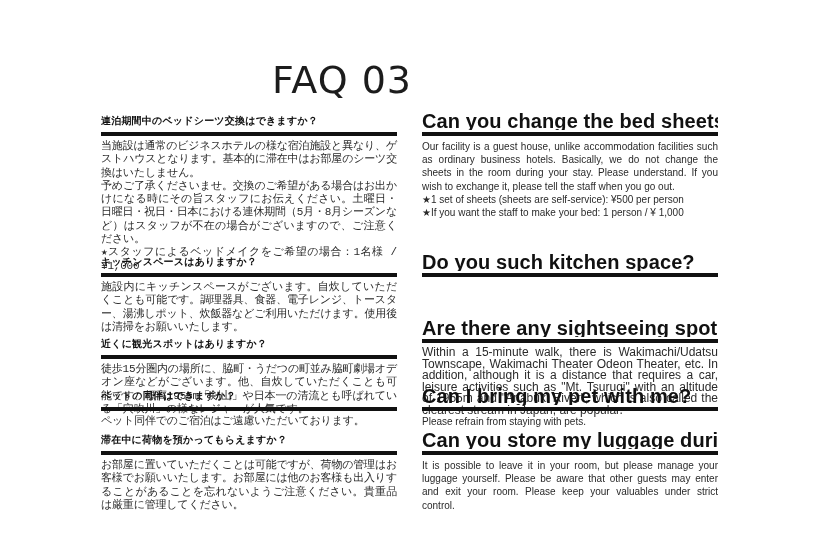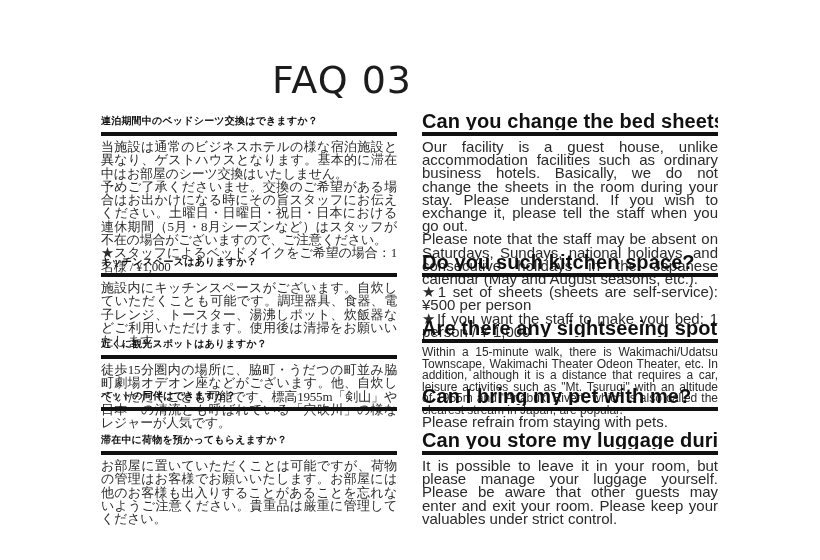--- a/index.html
+++ b/index.html
@@ -62,28 +62,28 @@
       height: 4px;
       background: #111;
       margin-top: 2px;
       margin-bottom: 4px;
     }
     .faq-a {
       color: #2a2a2a;
       text-align: justify;
     }
     .col-ja .faq-a {
-      font-family: Liberation Serif, serif;
-      font-size: 13px;
+      font-family: Liberation Mono, monospace;
+      font-size: 11px;
       line-height: 13.3px;
       letter-spacing: -0.2px;
     }
     .col-en .faq-a {
       font-family: "Liberation Sans", sans-serif;
-      font-size: 15px;
+      font-size: 10px;
       line-height: 13.2px;
     }
     .col-en .faq-a.small {
       font-size: 12px;
       line-height: 11.6px;
     }
     .faq-a p {
       margin: 0;
     }
   </style>
@@ -116,39 +116,41 @@
     <div class="faq-q">近くに観光スポットはありますか？</div>
     <div class="faq-rule"></div>
     <div class="faq-a">
       <p>徒歩15分圏内の場所に、脇町・うだつの町並み脇町劇場オデオン座などがございます。他、自炊していただくことも可能です、標高1955m「剣山」や日本一の清流とも呼ばれている「穴吹川」の様なレジャーが人気です。</p>
     </div>
   </div>
 
   <div class="faq-item" style="top:275px;">
     <div class="faq-q">ペットの同伴はできますか？</div>
     <div class="faq-rule"></div>
+    <div class="faq-a">
+      <p>ペット同伴でのご宿泊はご遠慮いただいております。</p>
+    </div>
   </div>
 
   <div class="faq-item" style="top:319px;">
     <div class="faq-q">滞在中に荷物を預かってもらえますか？</div>
     <div class="faq-rule"></div>
     <div class="faq-a">
       <p>お部屋に置いていただくことは可能ですが、荷物の管理はお客様でお願いいたします。お部屋には他のお客様も出入りすることがあることを忘れないようご注意ください。貴重品は厳重に管理してください。</p>
     </div>
   </div>
 </div>
 
 <div class="column col-en">
 
   <div class="faq-item" style="top:0px;">
     <div class="faq-q">Can you change the bed sheets?</div>
     <div class="faq-rule"></div>
     <div class="faq-a">
       <p>Our facility is a guest house, unlike accommodation facilities such as ordinary business hotels. Basically, we do not change the sheets in the room during your stay. Please understand. If you wish to exchange it, please tell the staff when you go out.</p>
-      <p>Please note that the staff may be absent on Saturdays, Sundays, national holidays, and consecutive holidays in the Japanese calendar (May and August seasons, etc.).</p>
       <p>★1 set of sheets (sheets are self-service): ¥500 per person</p>
       <p>★If you want the staff to make your bed: 1 person / ¥ 1,000</p>
     </div>
   </div>
 
   <div class="faq-item" style="top:141px;">
     <div class="faq-q">Do you such kitchen space?</div>
     <div class="faq-rule"></div>
   </div>
 

